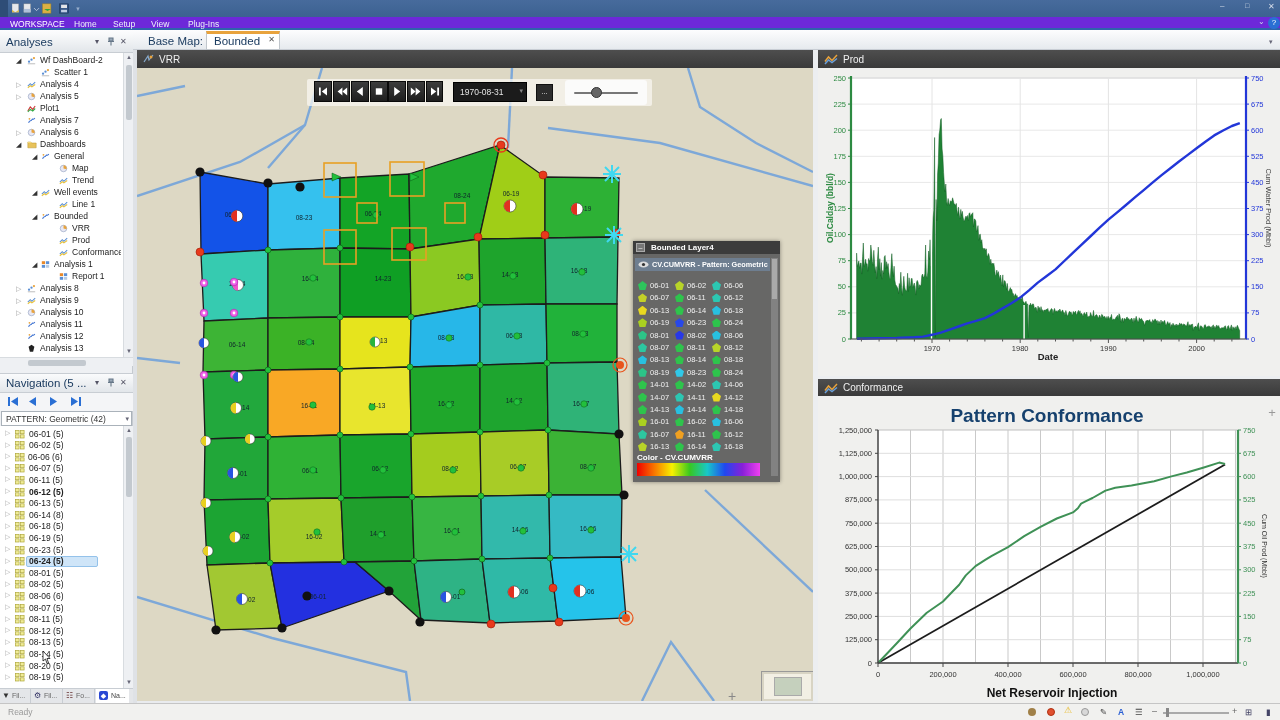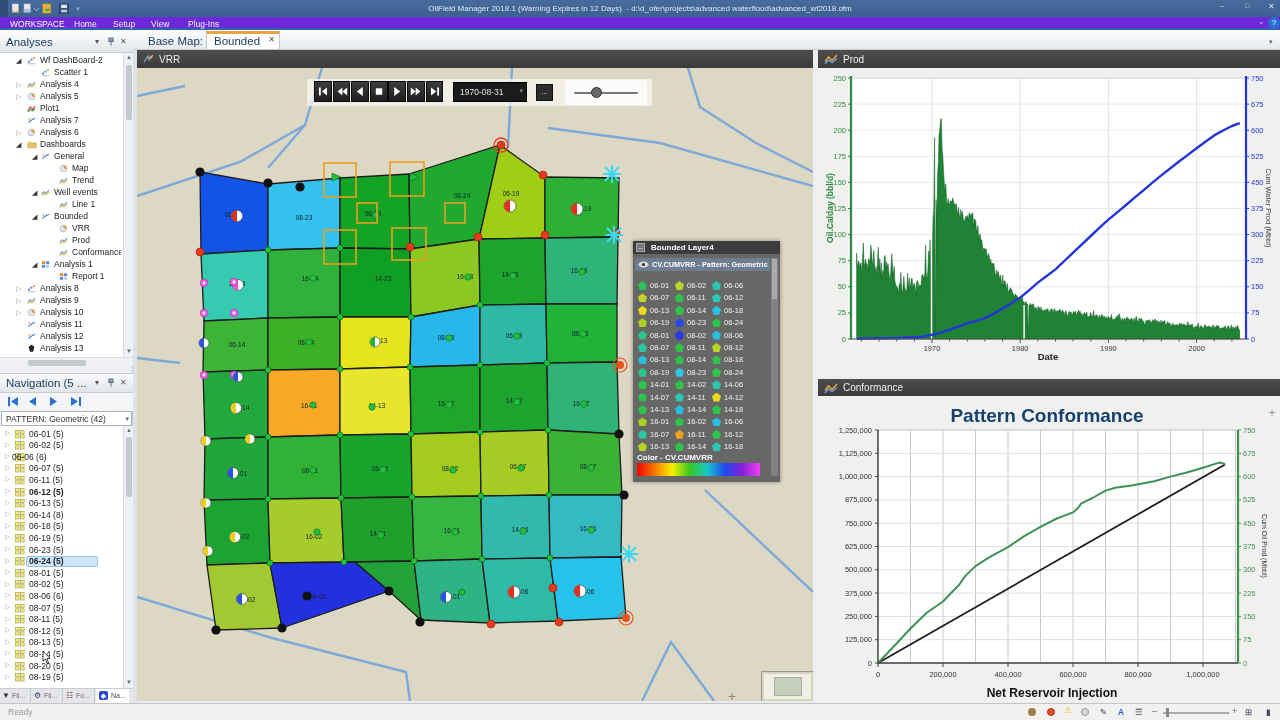--- a/index.html
+++ b/index.html
@@ -17,21 +17,20 @@
     <rect x="14" y="1" width="8" height="10" fill="#f4f4f4" stroke="#888" stroke-width="0.5"></rect>
       <path d="M14,7 h8 v4 h-8 z" fill="#b8c8e0"></path>
     <path d="M26,6 l3,3 l3,-3" fill="none" stroke="#d0d8e8" stroke-width="1"></path>
     <rect x="36" y="1" width="10" height="11" fill="#e8b83d" stroke="#a8821a" stroke-width="0.6"></rect>
       <path d="M38,7 l4,2.5 l4,-2.5" fill="#33aa33"></path>
     <rect x="56" y="1" width="11" height="11" fill="#2d4f80" stroke="#182f50" stroke-width="0.6"></rect>
       <rect x="58" y="2" width="7" height="4" fill="#f0f0f0"></rect>
       <rect x="58" y="8" width="7" height="3" fill="#c8d4e8"></rect>
     <text x="76" y="10" font-size="8" fill="#9fb4d0">▾</text>
   </svg>
-  <div class="abs" style="left:0;top:3.5px;width:1280px;text-align:center;font-size:8px;color:#e0e8f2">OilField Manager 2018.1 (Warning Expires in 12 Days)&nbsp; - d:\d_ofer\projects\advanced waterflood\advanced_wf2018.ofm</div>
   <div class="abs" style="left:1220px;top:1px;font-size:8px;color:#d7dfeb">–</div>
   <div class="abs" style="left:1245px;top:2px;font-size:7px;color:#d7dfeb">□</div>
   <div class="abs" style="left:1268px;top:2px;font-size:8px;color:#d7dfeb">✕</div>
 </div>
 
 <div class="abs" style="left:0;top:17px;width:1280px;height:13px;background:#6d28d9;border-bottom:2px solid #2e63ab">
   <span class="abs" style="left:10px;top:2px;font-size:8.5px;color:#fff">WORKSPACE</span>
   <span class="abs" style="left:74px;top:2px;font-size:8.5px;color:#eef2f8">Home</span>
   <span class="abs" style="left:113px;top:2px;font-size:8.5px;color:#eef2f8">Setup</span>
   <span class="abs" style="left:151px;top:2px;font-size:8.5px;color:#eef2f8">View</span>
@@ -368,21 +367,21 @@
         <div style="position:absolute;left:0;top:23.2px;width:121px;height:11.6px">
           <span style="position:absolute;left:5px;top:1px;font-size:7px;color:#aaa">▷</span>
           <span style="position:absolute;left:15px;top:1.5px">
             <svg style="display:block" width="10" height="9" viewBox="0 0 10 9">
               <rect x="0.5" y="0.5" width="3.6" height="3.2" fill="#f0ec96" stroke="#b0a83c" stroke-width="0.7"></rect>
               <rect x="5.5" y="0.5" width="3.6" height="3.2" fill="#f0ec96" stroke="#b0a83c" stroke-width="0.7"></rect>
               <rect x="0.5" y="4.8" width="3.6" height="3.2" fill="#f0ec96" stroke="#b0a83c" stroke-width="0.7"></rect>
               <rect x="5.5" y="4.8" width="3.6" height="3.2" fill="#f0ec96" stroke="#b0a83c" stroke-width="0.7"></rect>
             </svg>
           </span>
-          <span style="position:absolute;left:12px;top:0.5px;font-size:8.5px;color:#222;">06-06 (6)</span>
+          <span style="position:absolute;left:28px;top:0.5px;font-size:8.5px;color:#222;">06-06 (6)</span>
         </div>
         <div style="position:absolute;left:0;top:34.8px;width:121px;height:11.6px">
           <span style="position:absolute;left:5px;top:1px;font-size:7px;color:#aaa">▷</span>
           <span style="position:absolute;left:15px;top:1.5px">
             <svg style="display:block" width="10" height="9" viewBox="0 0 10 9">
               <rect x="0.5" y="0.5" width="3.6" height="3.2" fill="#f0ec96" stroke="#b0a83c" stroke-width="0.7"></rect>
               <rect x="5.5" y="0.5" width="3.6" height="3.2" fill="#f0ec96" stroke="#b0a83c" stroke-width="0.7"></rect>
               <rect x="0.5" y="4.8" width="3.6" height="3.2" fill="#f0ec96" stroke="#b0a83c" stroke-width="0.7"></rect>
               <rect x="5.5" y="4.8" width="3.6" height="3.2" fill="#f0ec96" stroke="#b0a83c" stroke-width="0.7"></rect>
             </svg>

